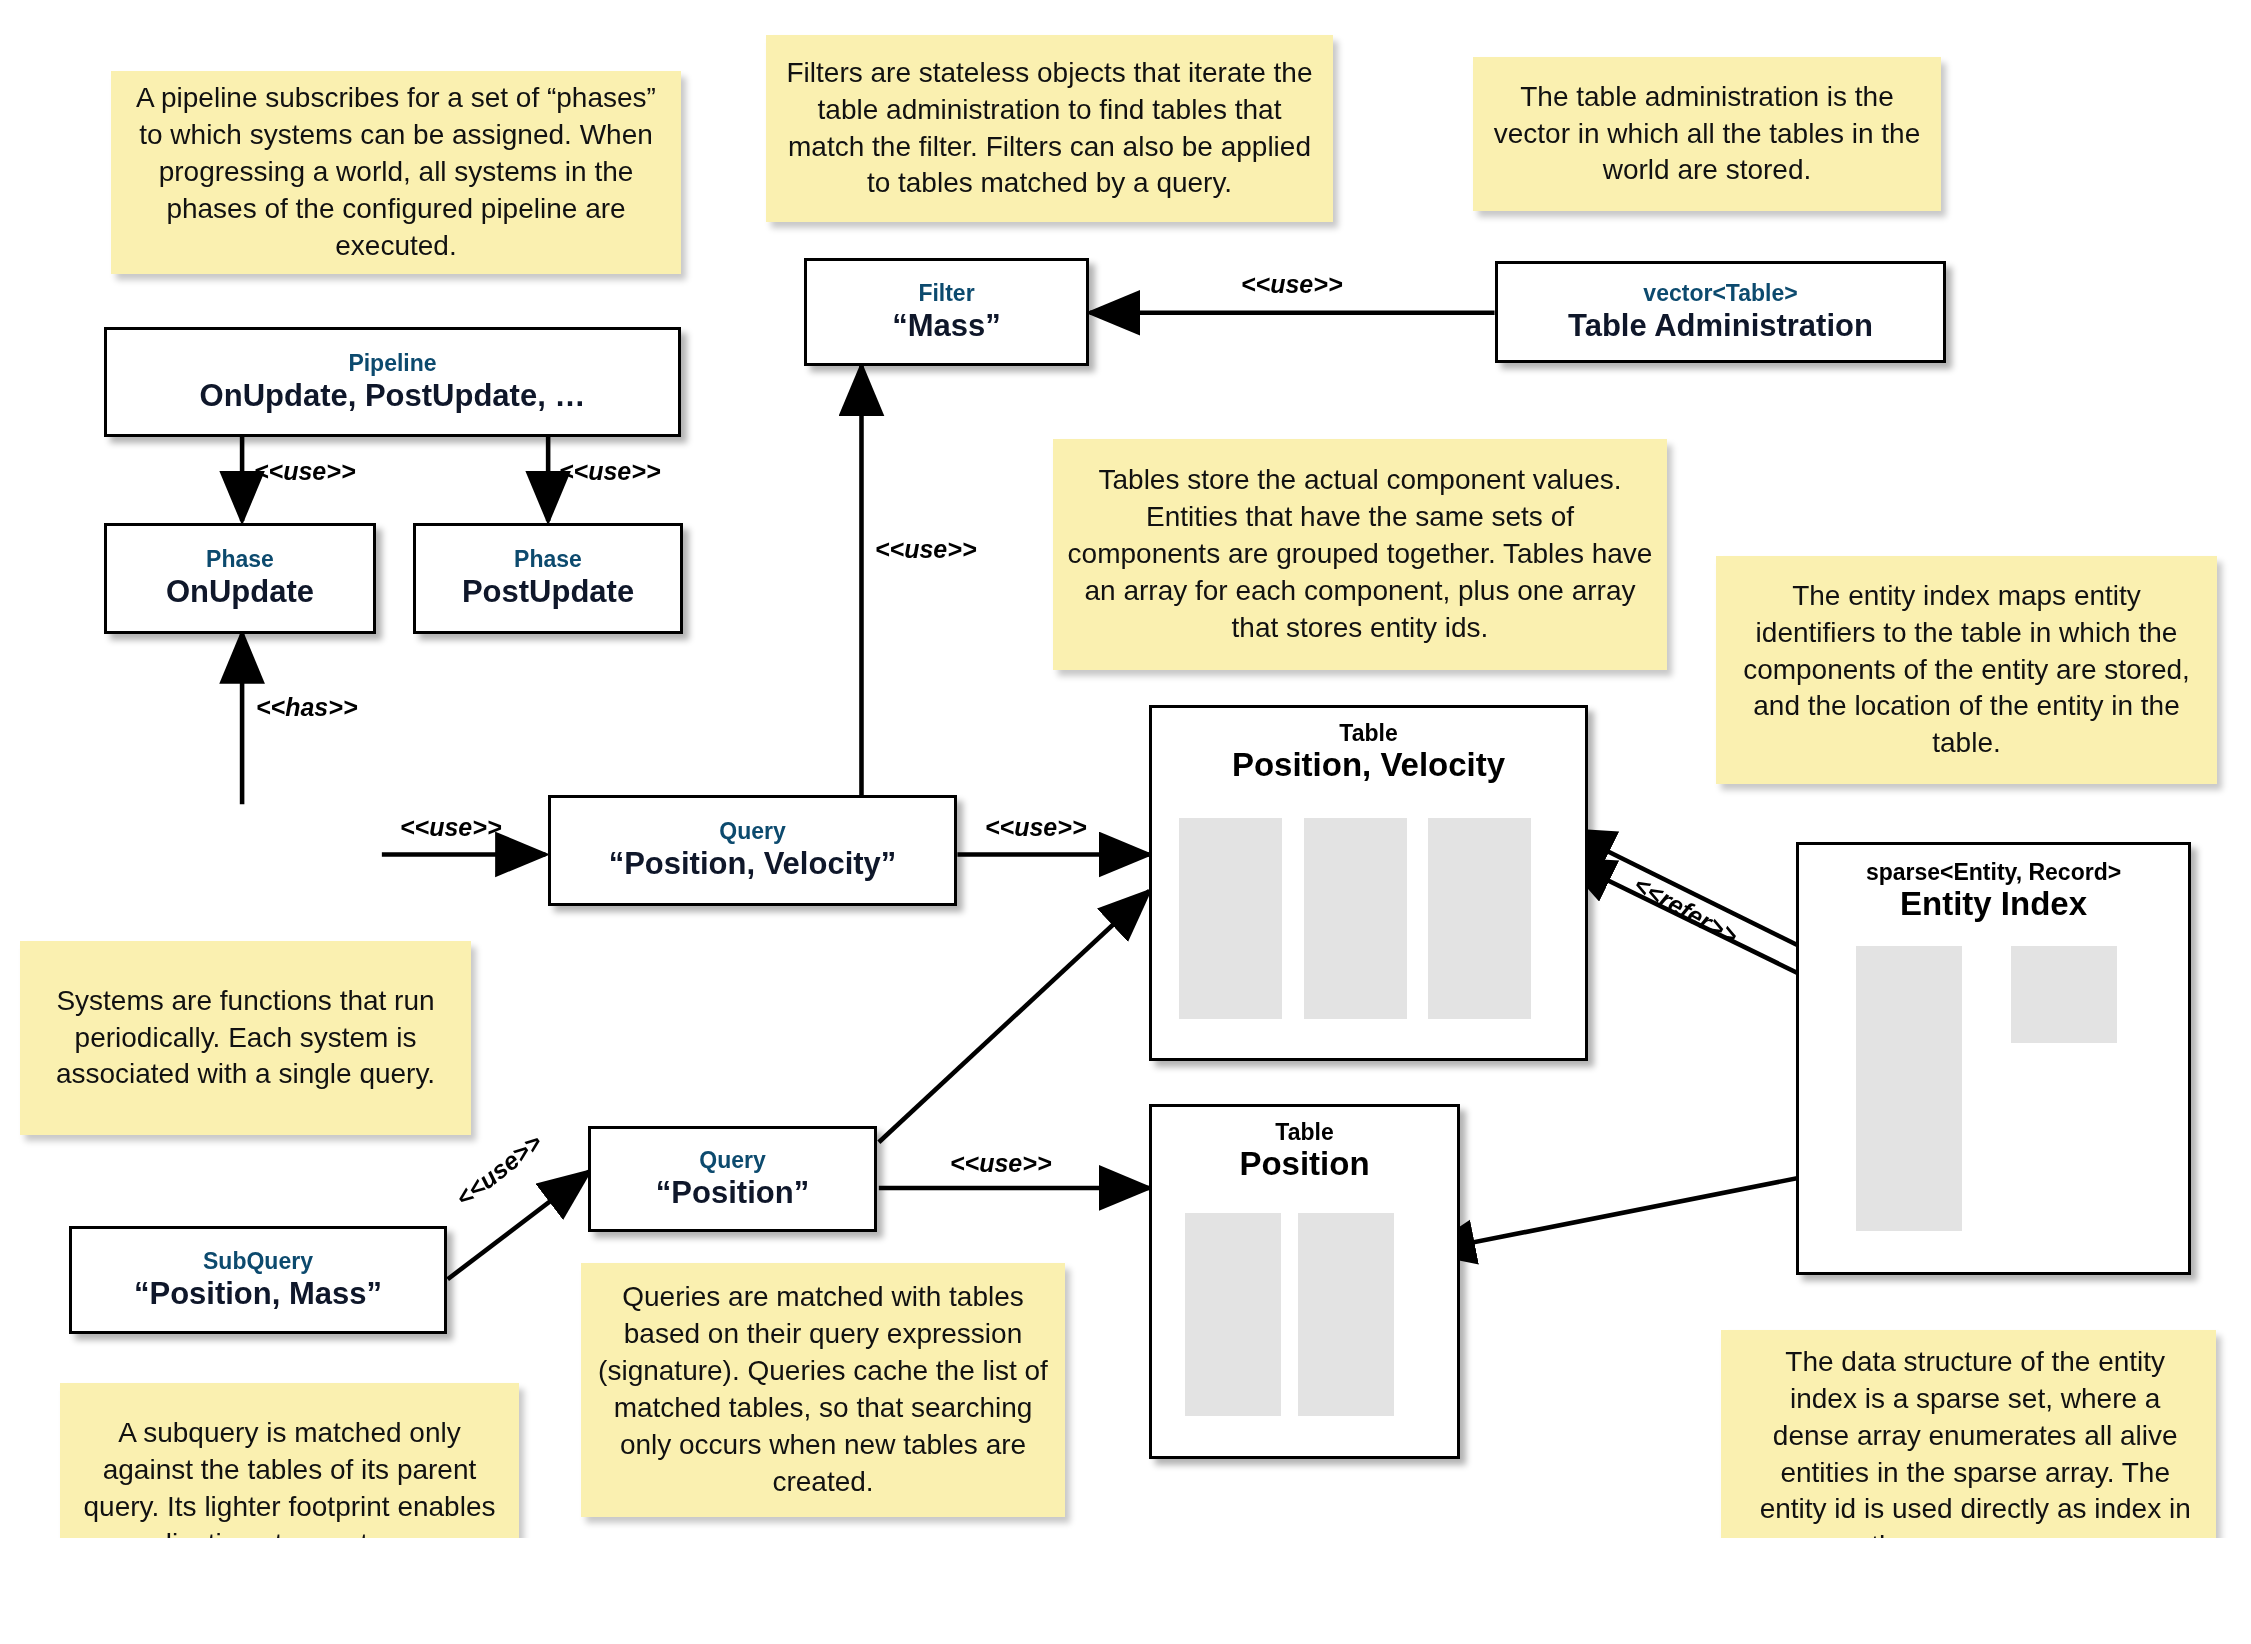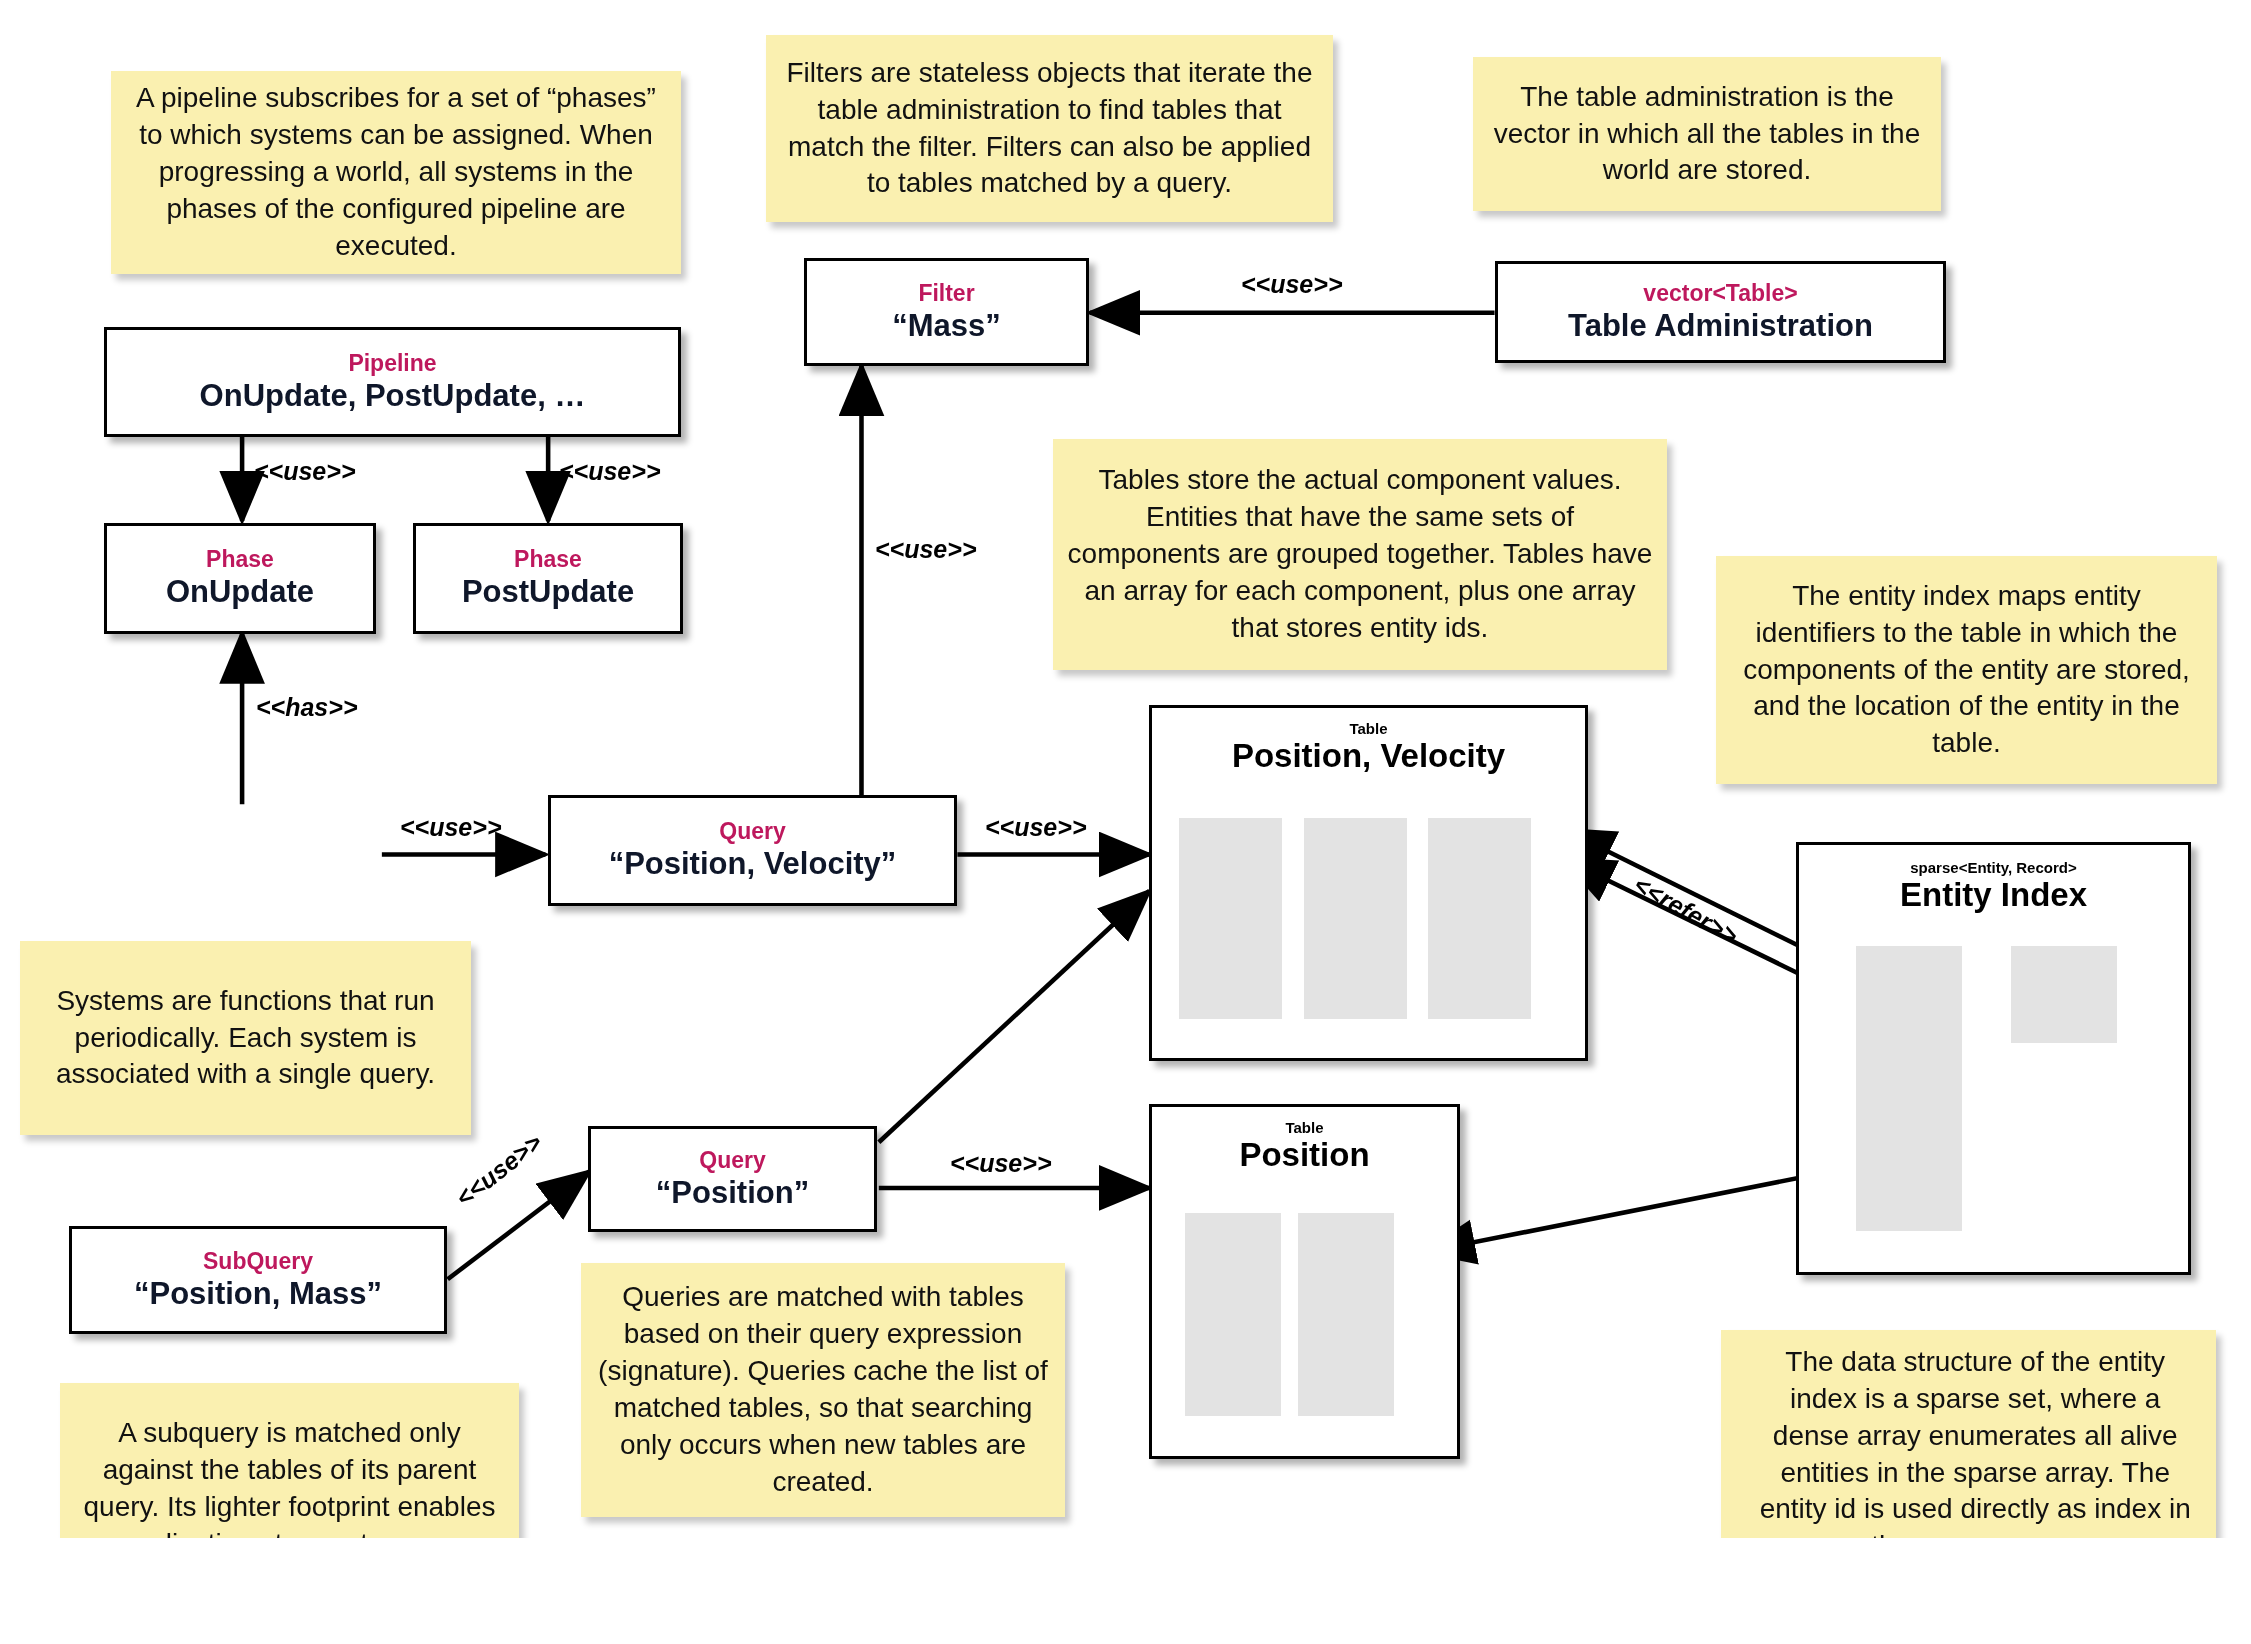--- a/index.html
+++ b/index.html
@@ -22,30 +22,30 @@
 
   
   .box{
     position:absolute;
     background:#ffffff;
     border:3.7px solid #000;
     box-sizing:border-box;
     box-shadow:5.5px 6.4px 6.4px rgba(0,0,0,.30);
     display:flex;flex-direction:column;align-items:center;justify-content:center;
   }
-  .box .sub{font-size:23px;font-weight:bold;color:#be185d;line-height:1.1;}
+  .box .sub{font-size:23px;font-weight:bold;color:#0c4a6e;line-height:1.1;}
   .box .main{font-size:31px;font-weight:bold;color:#0f172a;line-height:1.15;margin-top:1.8px;}
 
   
   .cbox{
     position:absolute;background:#fff;border:3.7px solid #000;box-sizing:border-box;
     box-shadow:5.5px 6.4px 6.4px rgba(0,0,0,.30);
   }
   .cbox .hdr{width:100%;text-align:center;}
-  .cbox .hdr .sub{font-size:15px;font-weight:bold;display:block;line-height:1.1;}
+  .cbox .hdr .sub{font-size:23px;font-weight:bold;display:block;line-height:1.1;}
   .cbox .hdr .main{font-size:33px;font-weight:bold;display:block;line-height:1.15;}
   .col{position:absolute;background:#e3e3e3;}
 
   
   .elabel{
     position:absolute;font-size:25px;font-style:italic;font-weight:bold;color:#000;
     white-space:nowrap;
   }
   svg.wires{position:absolute;left:0;top:0;width:2251px;height:1645px;pointer-events:none;}
 </style>

